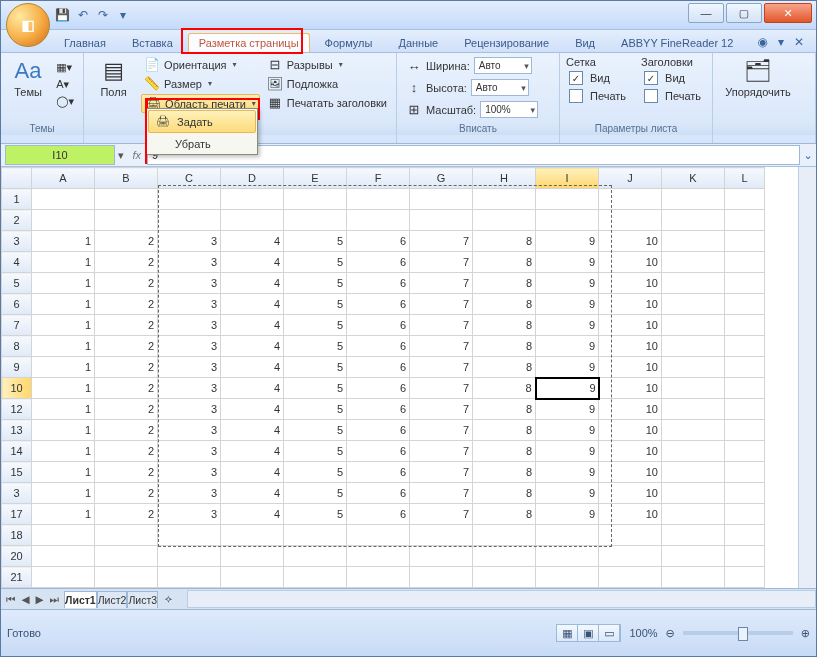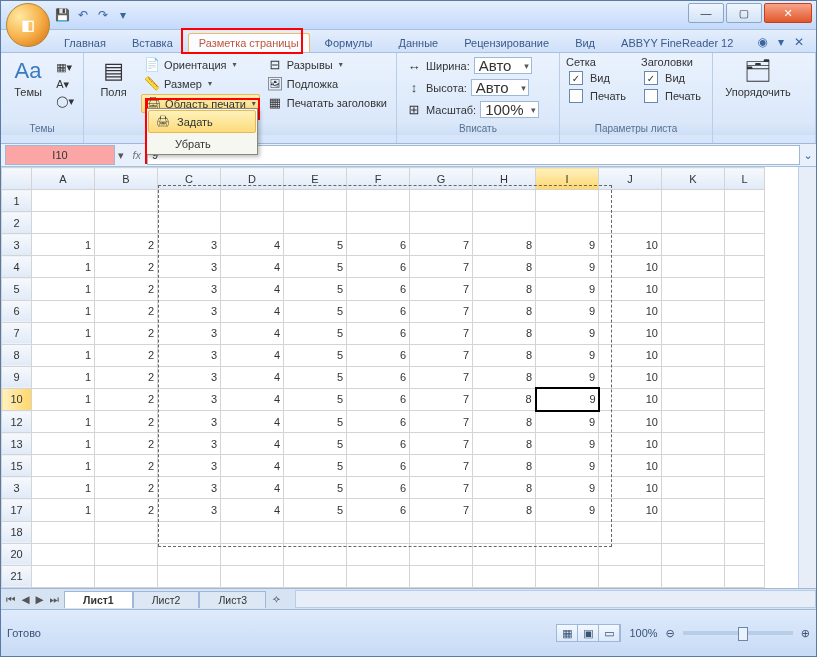--- a/index.html
+++ b/index.html
@@ -26,50 +26,50 @@
 .small-btn .ic{width:16px;text-align:center;font-size:13px}
 .col-stack{display:flex;flex-direction:column;gap:2px}
 .highlight-btn{background:linear-gradient(#fdeeb3,#fbdc7b);border:1px solid #e6b85a;border-radius:2px}
 .dropdown-menu{position:absolute;left:146px;top:108px;width:110px;background:#f7f7f2;border:1px solid #8a8a7a;box-shadow:2px 2px 4px rgba(0,0,0,.25);z-index:30}
 .dd-item{display:flex;align-items:center;gap:6px;padding:4px 6px;font-size:11px}
 .dd-item.hl{background:linear-gradient(#fef1ba,#fbdc7b);border:1px solid #e6b85a;border-radius:2px;margin:1px}
 .dd-item .ic{width:16px;text-align:center}
 .red-line{position:absolute;left:145px;top:98px;width:2px;height:66px;background:red;z-index:31}
 .red-box{position:absolute;border:2px solid red;z-index:29;pointer-events:none}
 .fx-bar{height:22px;display:flex;align-items:center;background:#e8f0fb;border-bottom:1px solid #a8c0e0}
-.name-box{width:100px;background:#fca5a5;border:1px solid #9db8d8;height:18px;margin-left:4px;display:flex;align-items:center;padding:0 4px;font-size:11px;justify-content:center}
+.name-box{width:100px;background:#bef264;border:1px solid #9db8d8;height:18px;margin-left:4px;display:flex;align-items:center;padding:0 4px;font-size:11px;justify-content:center}
 .fx-icon{padding:0 6px;color:#777;font-style:italic}
 .fx-input{flex:1;background:#fff;border:1px solid #9db8d8;height:18px;padding:0 4px;display:flex;align-items:center}
 .fx-expand{width:16px;text-align:center;color:#3a66a0}
 .grid-area{flex:1;display:flex;overflow:hidden;background:#fff;position:relative}
 .grid{border-collapse:collapse;font-size:11px;table-layout:fixed}
 .grid th,.grid td{border:1px solid #d4d4d4;height:17px;padding:0 3px;box-sizing:border-box;text-align:right;background:#fff}
 .grid th{background:linear-gradient(#f6f9fd,#e0eaf8);color:#333;font-weight:normal;text-align:center}
 .grid th.rh{width:30px}
 .grid td.rh{background:linear-gradient(#f6f9fd,#e0eaf8);text-align:center;color:#333;width:30px}
 .grid td.rh.sel{background:linear-gradient(90deg,#fff0c0,#ffd76a)}
 .grid th.ch.sel{background:linear-gradient(#fff0c0,#ffd76a)}
 .grid td.active{border:2px solid #000;padding:0 2px}
 .grid-corner{width:30px;background:linear-gradient(#f6f9fd,#e0eaf8)}
 .vscroll{width:17px;background:#e8eef8;border-left:1px solid #b8cde6}
 .print-border{position:absolute;border:1px dashed #666;pointer-events:none}
 .tabs-strip{height:20px;background:#d6e3f3;display:flex;align-items:center;border-top:1px solid #9db8d8;font-size:10.5px}
 .nav-btns{display:flex;gap:0;padding:0 2px}
 .nav-btns span{padding:0 3px;color:#555}
-.sheet-tab{padding:2px 18px;border:1px solid #9db8d8;border-bottom:none;background:#dde8f4;margin-top:1px}
+.sheet-tab{padding:2px 0;border:1px solid #9db8d8;border-bottom:none;background:#dde8f4;margin-top:1px}
 .sheet-tab.active{background:#fff;font-weight:bold}
 .hscroll{flex:1;background:#e8eef8;margin-left:8px;height:16px;border:1px solid #b8cde6}
 .statusbar{height:22px;background:linear-gradient(#dfeafc,#c8dbf5);display:flex;align-items:center;padding:12px 6px;font-size:11px;color:#3a5274;border-top:1px solid #9db8d8}
 .statusbar .right{margin-left:auto;display:flex;align-items:center;gap:8px}
 .view-btns{display:flex;border:1px solid #9db8d8}
 .view-btns span{width:20px;height:16px;border-right:1px solid #9db8d8;display:flex;align-items:center;justify-content:center;background:linear-gradient(#f3f8fe,#dbe9fb)}
 .zoom-slider{width:110px;height:4px;background:#b8cde6;position:relative}
 .zoom-slider .thumb{position:absolute;left:50%;top:-4px;width:8px;height:12px;background:#eaf2fd;border:1px solid #6a88ac}
 .chk{width:12px;height:12px;border:1px solid #6a88ac;background:#fff;display:inline-flex;align-items:center;justify-content:center;font-size:10px;margin-right:3px}
-.sel-field{border:1px solid #9db8d8;background:#fff;padding:0 14px 0 4px;font-size:15px;height:15px;display:inline-flex;align-items:center;min-width:38px;position:relative}
+.sel-field{border:1px solid #9db8d8;background:#fff;padding:0 14px 0 4px;font-size:10px;height:15px;display:inline-flex;align-items:center;min-width:38px;position:relative}
 .sel-field:after{content:"▾";position:absolute;right:2px;font-size:9px;color:#555}
 .arrow-dn{font-size:8px;color:#555;margin-left:2px}
 </style>
 </head>
 <body>
 
 <div class="window">
  <div class="titlebar">
    <div class="office-btn">◧</div>
    <div class="qat">
@@ -422,20 +422,35 @@
             <td class="">6</td>
             <td class="">7</td>
             <td class="">8</td>
             <td class="">9</td>
             <td class="">10</td>
             <td class=""></td>
             <td class=""></td>
           </tr>
           <tr>
             <td class="rh">13</td>
+            <td class="">1</td>
+            <td class="">2</td>
+            <td class="">3</td>
+            <td class="">4</td>
+            <td class="">5</td>
+            <td class="">6</td>
+            <td class="">7</td>
+            <td class="">8</td>
+            <td class="">9</td>
+            <td class="">10</td>
+            <td class=""></td>
+            <td class=""></td>
+          </tr>
+          <tr>
+            <td class="rh">14</td>
             <td class="">1</td>
             <td class="">2</td>
             <td class="">3</td>
             <td class="">4</td>
             <td class="">5</td>
             <td class="">6</td>
             <td class="">7</td>
             <td class="">8</td>
             <td class="">9</td>
             <td class="">10</td>

